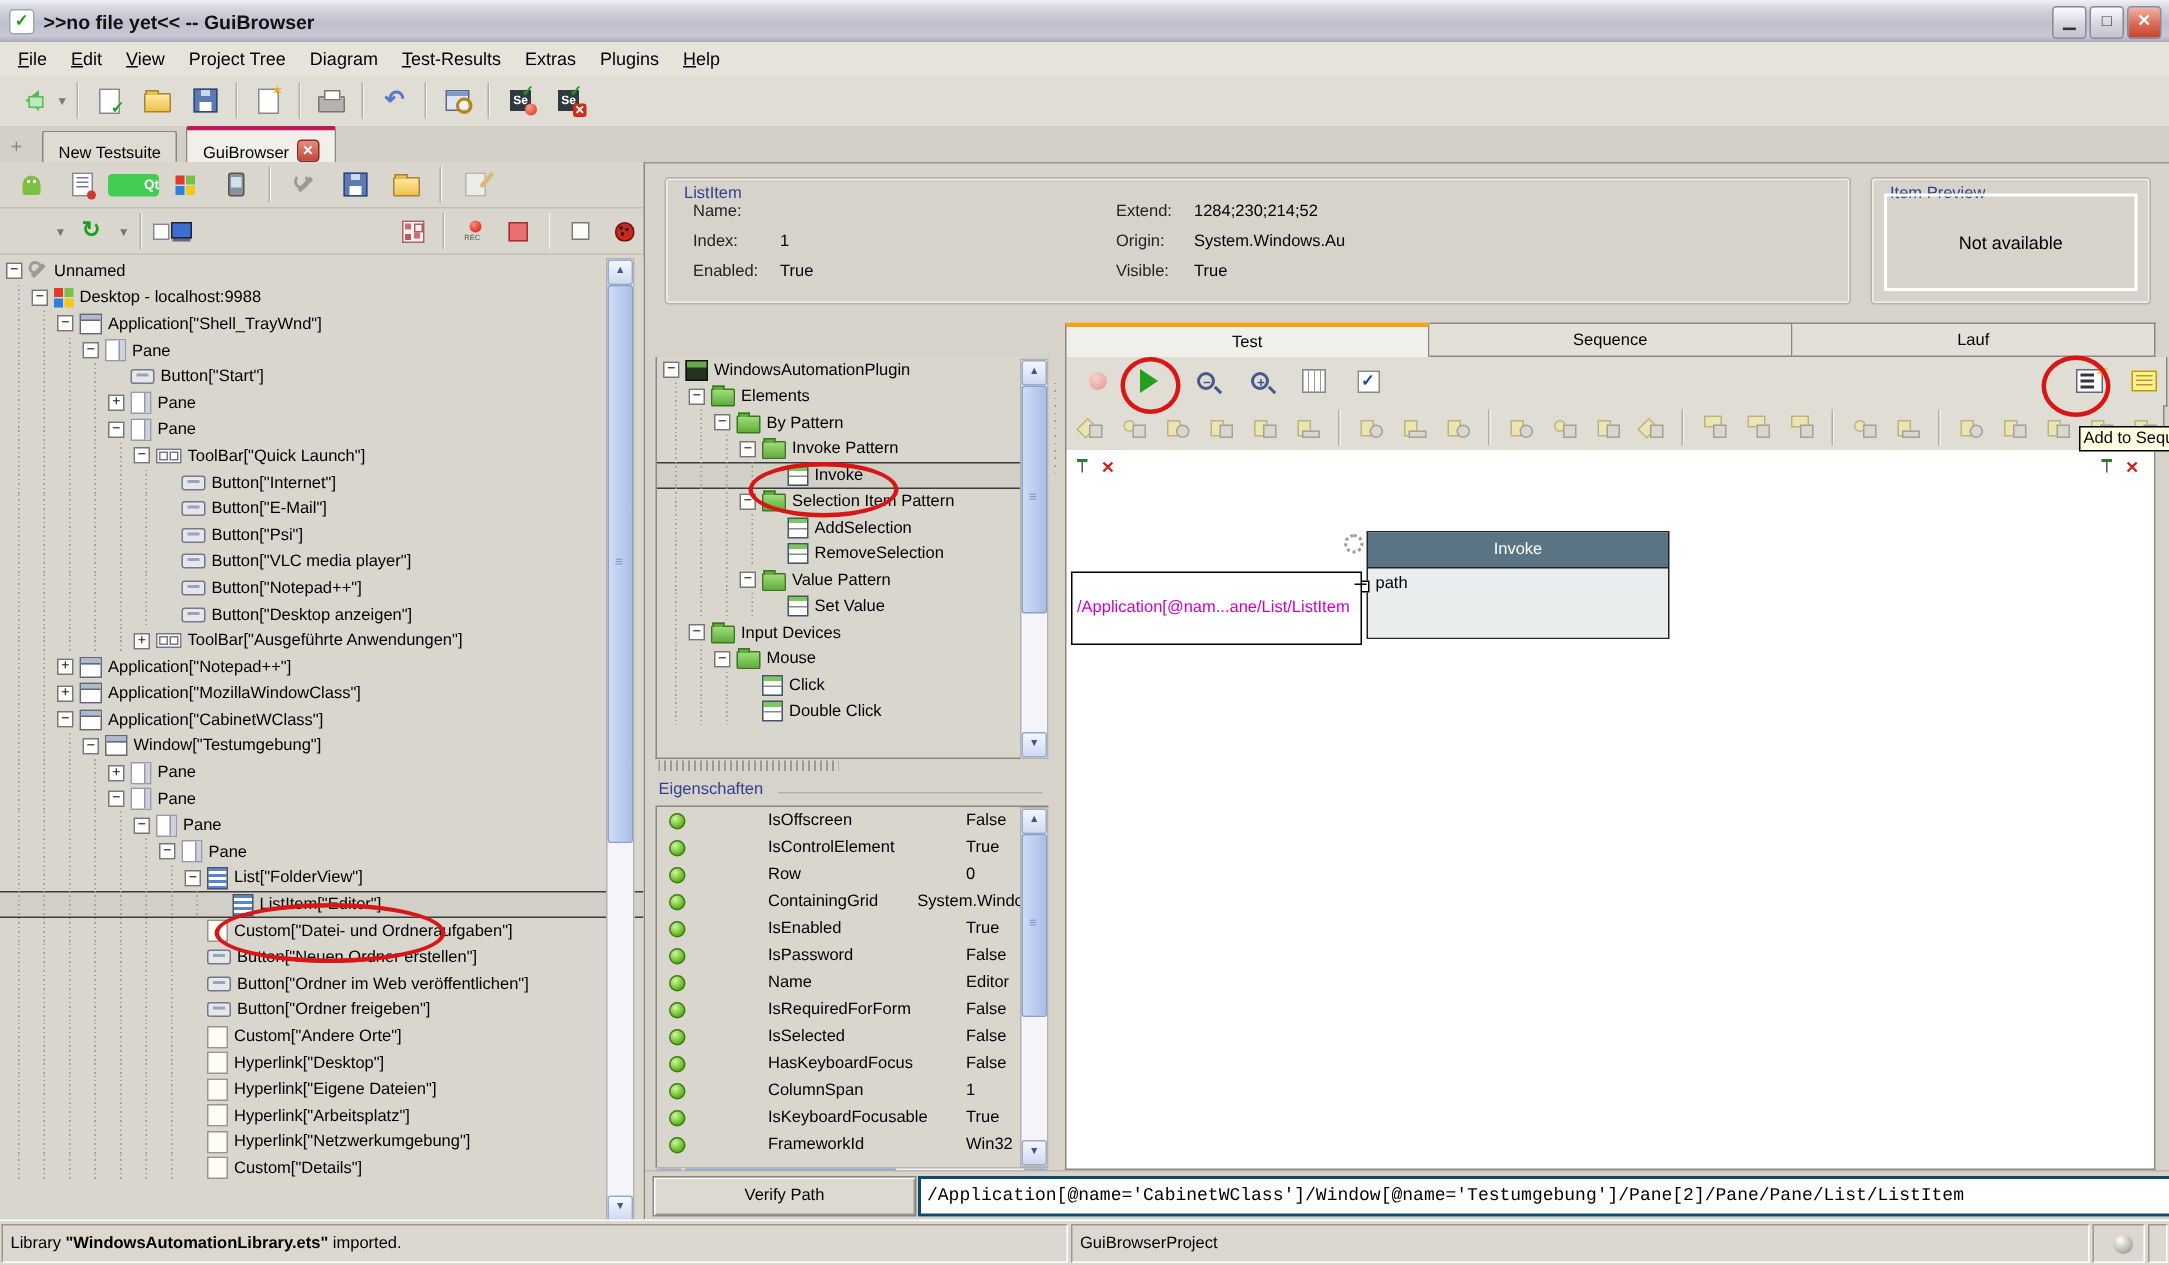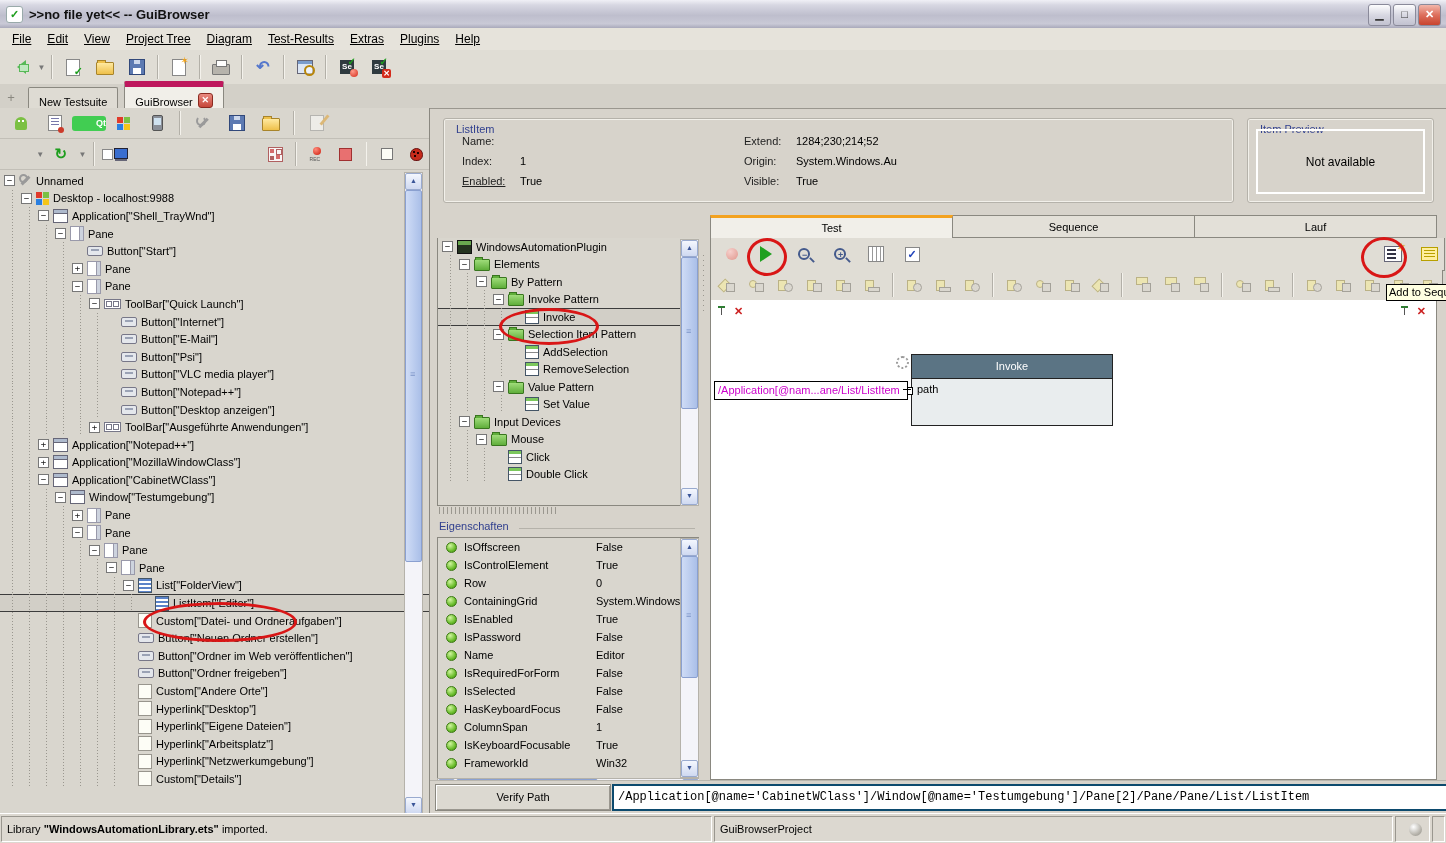--- a/index.html
+++ b/index.html
@@ -13,30 +13,30 @@
   #title-text{font-weight:bold;font-size:13px;margin-left:6px;color:#111;}
   .title-icon{width:15px;height:15px;margin-left:6px;background:#fff;border:1px solid #9aa;
     border-radius:3px;color:#1e9e1e;font-size:11px;line-height:14px;text-align:center;font-weight:bold;}
   .cap-btns{position:absolute;right:5px;top:4px;display:flex;gap:2px;}
   .cap{width:21px;height:20px;border:1px solid #8a8a9a;border-radius:3px;text-align:center;
     line-height:18px;font-size:11px;color:#333;
     background:linear-gradient(180deg,#fdfdfe,#d8d8e2 50%,#c2c2d0);}
   .cap.close{background:linear-gradient(180deg,#f2b6aa,#dd6f5c 50%,#c8442e);color:#fff;font-weight:bold;}
   #menubar{left:0;top:28px;width:1446px;height:22px;background:#e6e3db;border-bottom:1px solid #b9b6ae;
     display:flex;align-items:center;padding-left:4px;font-size:12px;}
-  .menu-item{padding:2px 8px;cursor:default;text-decoration:underline;}
+  .menu-item{padding:2px 8px;cursor:default;}
   #maintoolbar{left:0;top:50px;width:1446px;height:34px;background:#e0ddd5;border-bottom:1px solid #b9b6ae;
     display:flex;align-items:center;padding-left:4px;gap:2px;}
   .tbtn{width:30px;height:28px;display:flex;align-items:center;justify-content:center;position:relative;}
   .tsep{width:1px;height:24px;background:#b3b0a8;border-right:1px solid #f4f2ec;margin:0 3px;}
   #tabrow{left:0;top:84px;width:1446px;height:24px;background:#d3d0c8;border-bottom:1px solid #9a978f;
     display:flex;align-items:flex-end;}
   .doc-tab{height:20px;padding:0 10px;display:flex;align-items:flex-end;gap:5px;font-size:11px;
     border:1px solid #8a8880;border-bottom:none;background:#dedbd3;margin-left:6px;border-radius:2px 2px 0 0;}
-  .doc-tab.sel{background:#f1efe9;border-top:6px solid #be185d;height:21px;}
+  .doc-tab.sel{background:#f1efe9;border-top:3px solid #be185d;height:21px;}
   .tab-plus{width:22px;height:20px;color:#8a8880;font-size:13px;text-align:center;line-height:20px;}
   .tab-close{width:13px;height:13px;background:linear-gradient(180deg,#e98a80,#c6473a);border:1px solid #8a2a20;
     border-radius:3px;color:#fff;font-size:9px;line-height:12px;text-align:center;font-weight:bold;}
   
   #left-panel{left:0;top:108px;width:429px;height:705px;border-right:1px solid #8a8880;background:#d9d6ce;}
   .mini-toolbar{display:flex;align-items:center;height:30px;border-bottom:1px solid #c2bfb7;padding-left:6px;gap:4px;}
   #left-tree{position:absolute;left:0;top:64px;width:429px;height:641px;background:#d9d6ce;overflow:hidden;}
   .trow{display:flex;align-items:center;height:17.6px;white-space:nowrap;padding-left:4px;}
   .trow.sel{border-top:1px solid #3c3c3c;border-bottom:1px solid #3c3c3c;background:#d2cfc7;height:15.6px;}
   .g{display:inline-block;width:17px;height:17.6px;flex:0 0 auto;
@@ -95,34 +95,34 @@
   .ptab.sel{background:#f1efe9;border-top:3px solid #f3a220;border-bottom:none;}
   #actions-tree{position:absolute;left:0;top:23px;width:261px;height:267px;background:#d9d6ce;
      border:1px solid #8a8880;border-top:none;overflow:hidden;}
   #props-wrap{position:absolute;left:0;top:305px;width:261px;height:457px;}
   .section-label{color:#31408f;}
   .section-rule{position:absolute;height:1px;background:#b5b2aa;}
   #props-table{position:absolute;left:0;top:17px;width:261px;height:240px;background:#d9d6ce;border:1px solid #8a8880;overflow:hidden;}
   .prow{display:flex;align-items:center;height:18px;padding-left:8px;}
   .pbullet{width:9px;height:9px;border-radius:50%;flex:0 0 auto;
      background:radial-gradient(circle at 35% 30%,#d2f5a0,#6dbf2e 60%,#3f8a12);border:1px solid #3a7a10;margin-right:7px;}
-  .pname{width:132px;}
+  .pname{width:132px;margin-left:48px;}
   
   #right-panel{left:710px;top:215px;width:727px;height:565px;}
   #rp-toolbar1{position:absolute;left:0;top:23px;width:727px;height:32px;background:#e0ddd5;
      border:1px solid #8a8880;border-top:none;display:flex;align-items:center;gap:6px;padding-left:6px;}
   #rp-toolbar2{position:absolute;left:0;top:55px;width:727px;height:30px;background:#e0ddd5;
      border:1px solid #8a8880;border-top:none;display:flex;align-items:center;gap:5px;padding-left:4px;}
   #canvas{position:absolute;left:0;top:85px;width:725px;height:479px;background:#fff;border:1px solid #8a8880;border-top:none;}
   .node{position:absolute;border:1px solid #222;}
   .node-head{background:#5b7484;color:#fff;text-align:center;height:23px;line-height:23px;font-size:11px;}
   .node-body{background:#e9edee;height:46px;border-top:1px solid #222;position:relative;}
   .port-sq{position:absolute;left:-7px;top:8px;width:6px;height:6px;border:1px solid #000;background:#fff;}
   .inbox{position:absolute;border:1px solid #000;background:#fff;color:#cc00cc;height:15px;line-height:15px;
-     padding:1px 3px;font-size:11px;white-space:nowrap;overflow:hidden;}
+     padding:16px 3px;font-size:11px;white-space:nowrap;overflow:hidden;}
   .gear{width:9px;height:9px;border:2px dotted #9a9a9a;border-radius:50%;}
   .pin-ic{width:11px;height:12px;position:relative;}
   .pin-ic::before{content:"";position:absolute;left:1px;top:0;width:7px;height:2px;background:#2e7d32;}
   .pin-ic::after{content:"";position:absolute;left:4px;top:2px;width:1px;height:7px;background:#555;}
   .x-red{color:#cc2222;font-weight:bold;font-size:11px;}
   
   #bottombar{left:430px;top:780px;width:1016px;height:32px;background:#d7d3cb;border-top:1px solid #b9b6ae;}
   #verify-btn{position:absolute;left:5px;top:3px;width:174px;height:25px;background:#dcd9d1;
      border:1px solid #8a8880;box-shadow:inset 1px 1px 0 #fff, inset -1px -1px 0 #9a978f;
      text-align:center;line-height:24px;}
@@ -735,21 +735,21 @@
   <div class="abs" style="left:18px;top:12px;width:260px;" id="info-left">
       <div class="fld-row">
         <span class="fld-lab" style="width: 52px;">Name:</span>
         <span style="margin-left: 6px;"></span>
       </div>
       <div class="fld-row">
         <span class="fld-lab" style="width: 52px;">Index:</span>
         <span style="margin-left: 6px;">1</span>
       </div>
       <div class="fld-row">
-        <span class="fld-lab" style="width: 52px; text-decoration: underline;">Enabled:</span>
+        <span class="fld-lab" style="width: 52px;">Enabled:</span>
         <span style="margin-left: 6px;">True</span>
       </div>
     </div>
   <div class="abs" style="left:300px;top:12px;width:340px;" id="info-right">
       <div class="fld-row">
         <span class="fld-lab" style="width: 46px;">Extend:</span>
         <span style="margin-left: 6px;">1284;230;214;52</span>
       </div>
       <div class="fld-row">
         <span class="fld-lab" style="width: 46px;">Origin:</span>

